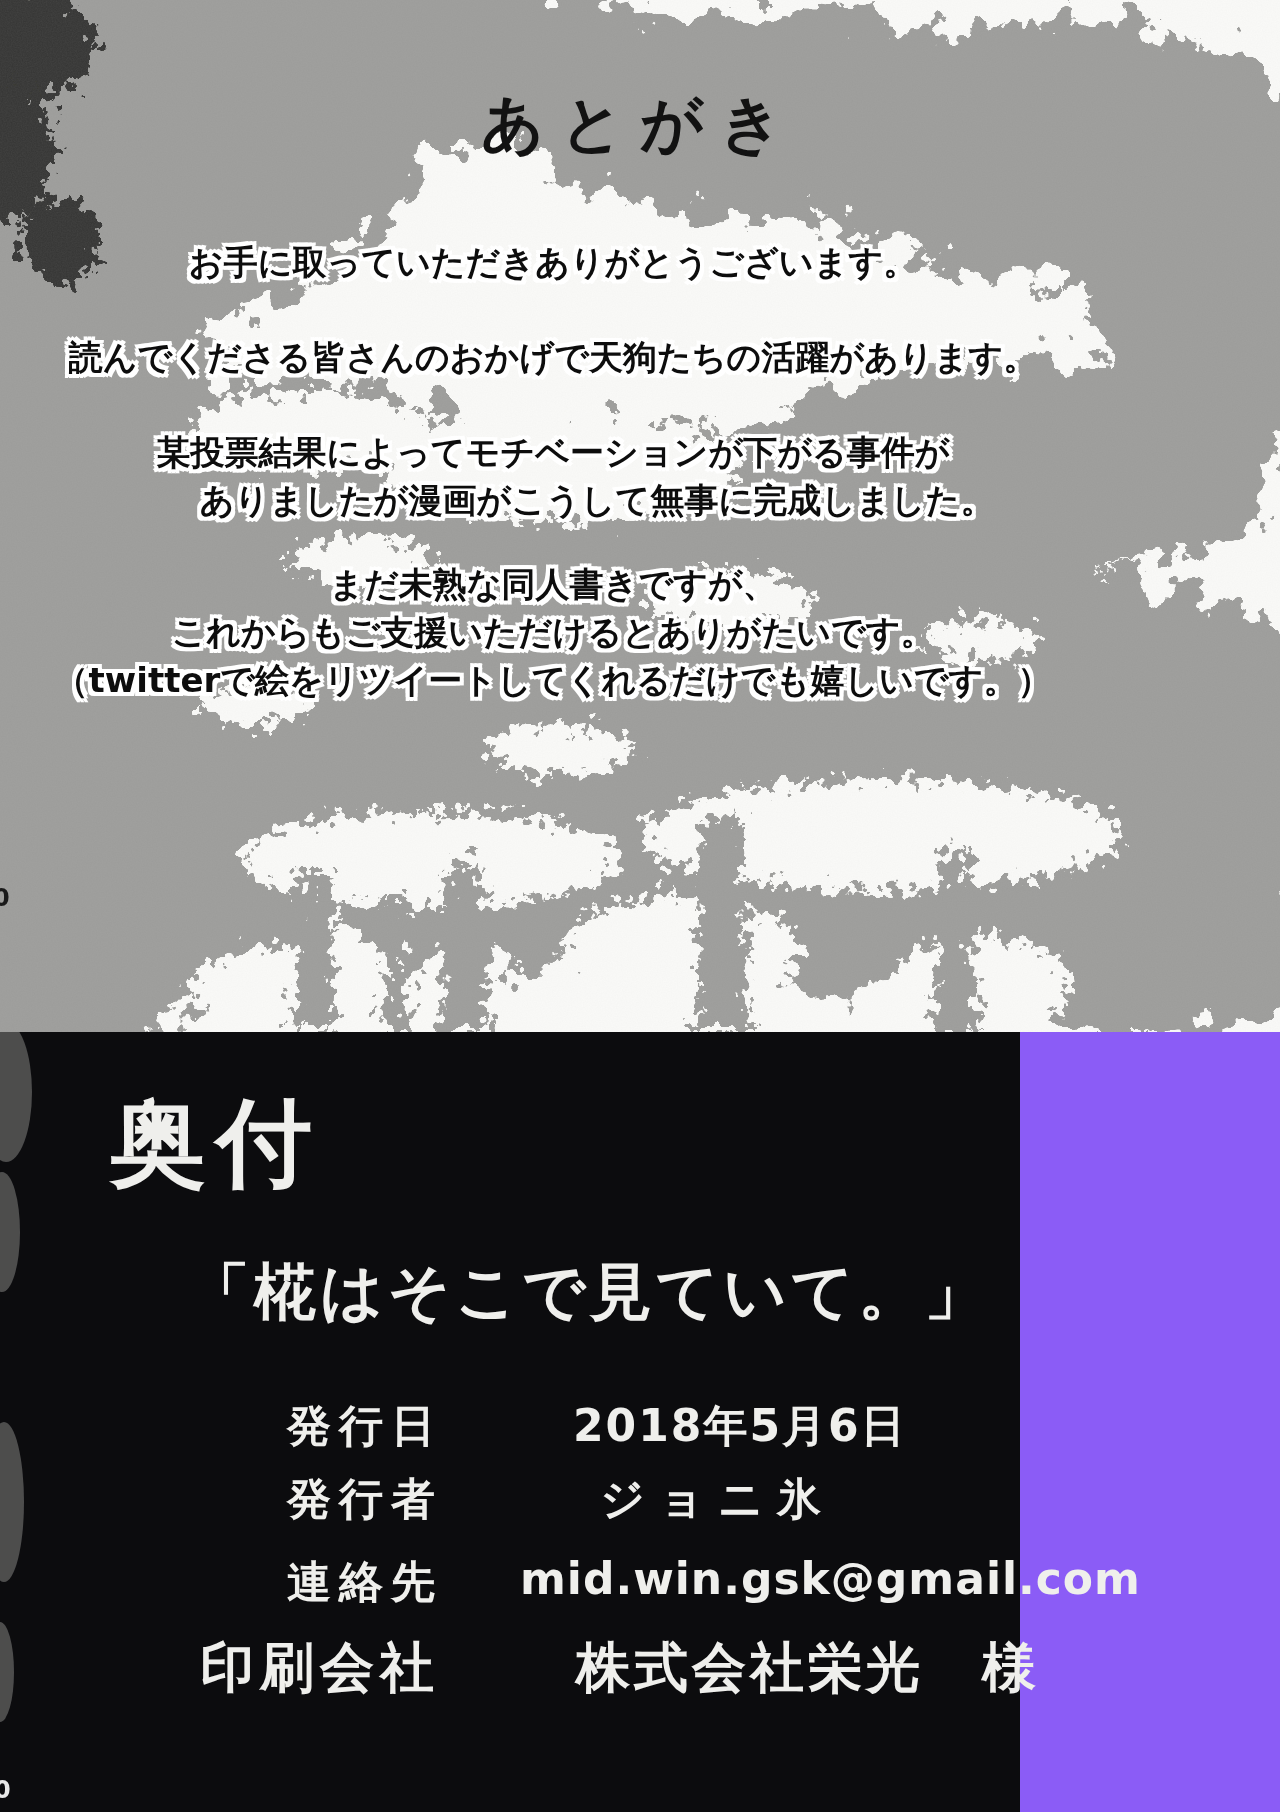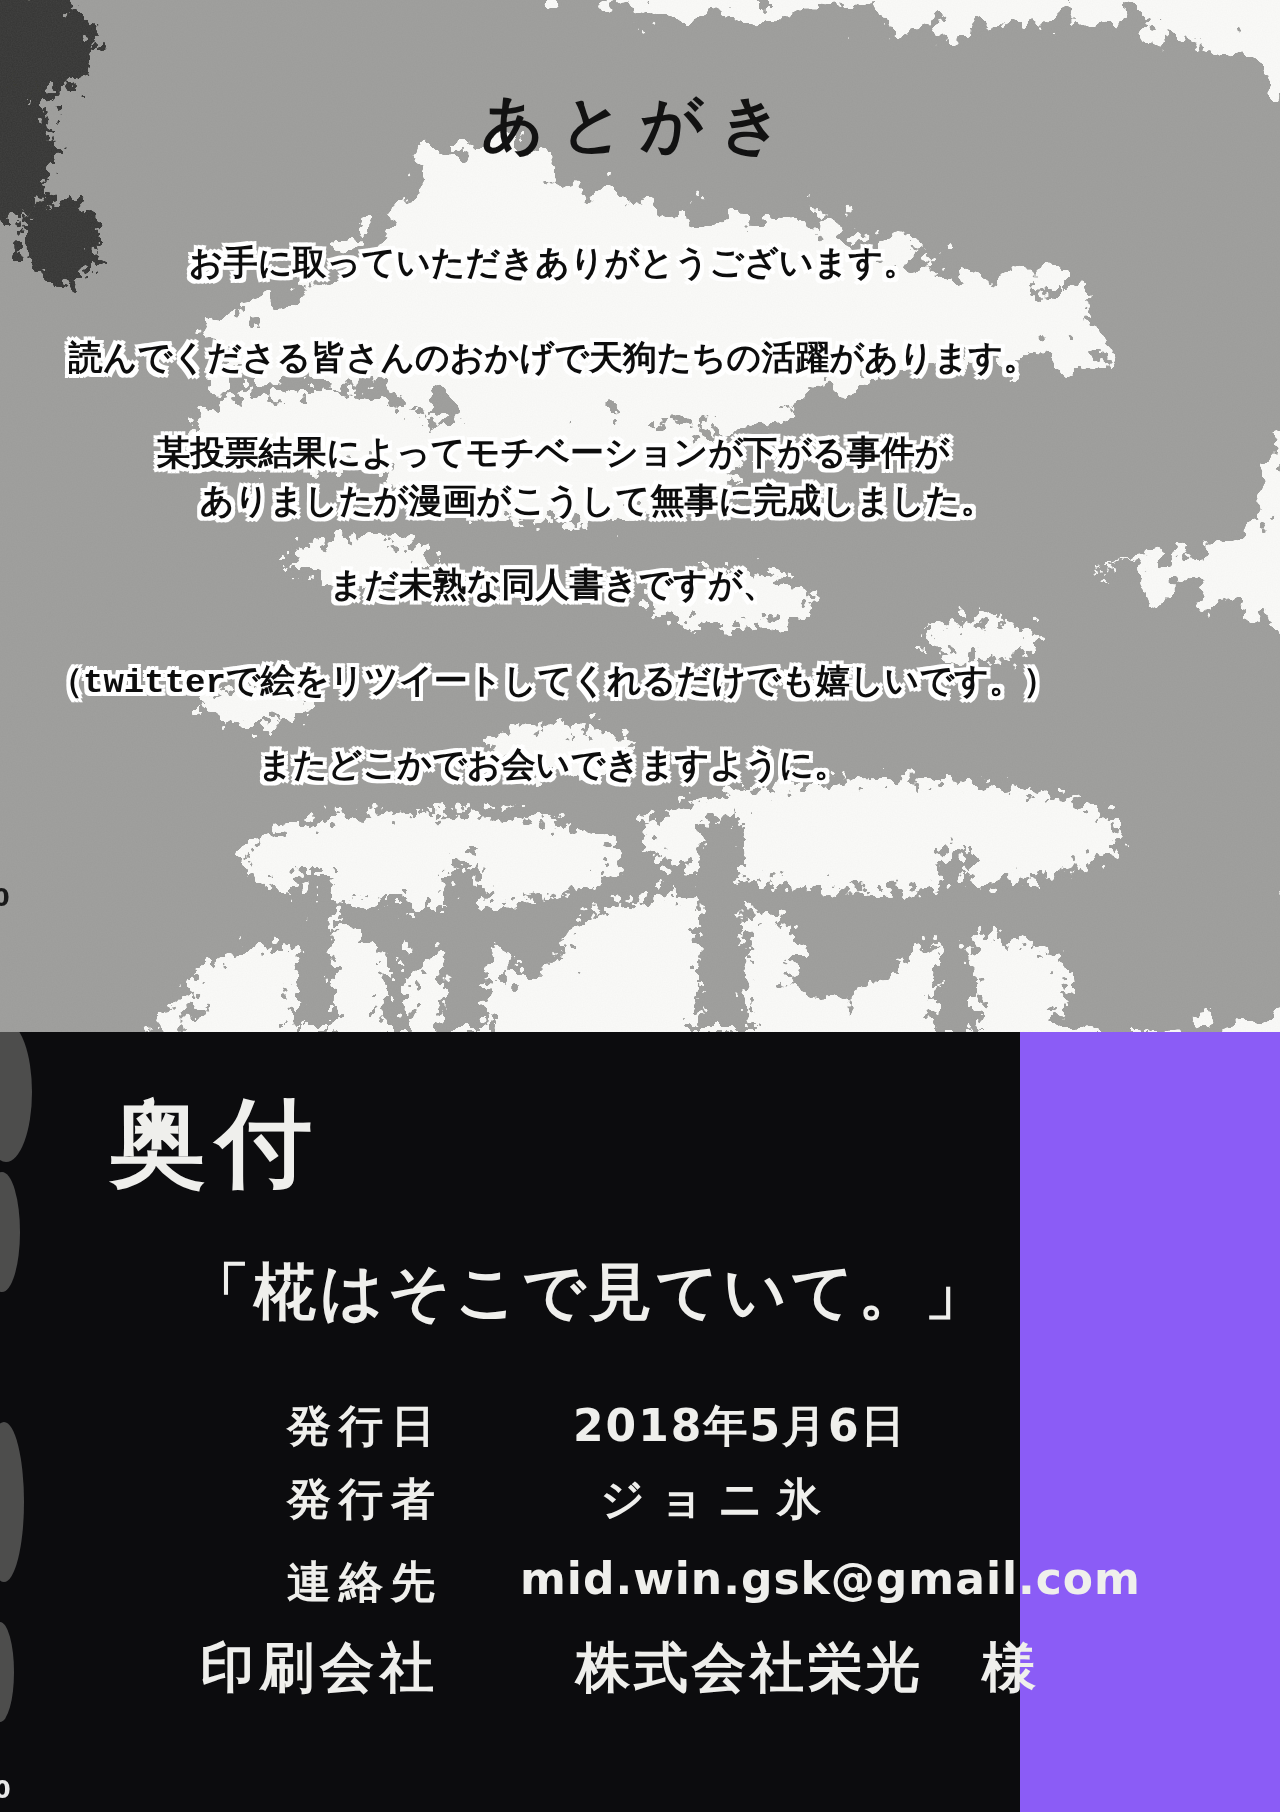--- a/index.html
+++ b/index.html
@@ -28,21 +28,21 @@
       -4px -4px 0 #fff, 4px -4px 0 #fff, -4px 4px 0 #fff, 4px 4px 0 #fff,
       -4px 0 0 #fff, 4px 0 0 #fff, 0 -4px 0 #fff, 0 4px 0 #fff,
       -3px -3px 0 #fff, 3px -3px 0 #fff, -3px 3px 0 #fff, 3px 3px 0 #fff;
   }
   .aw-1{top:240px;}
   .aw-2{top:335px;}
   .aw-3{top:430px;}
   .aw-4{top:478px;padding-left:44px;}
   .aw-5{top:562px;}
   .aw-6{top:610px;}
-  .aw-7{top:658px;font-family:Liberation Mono, monospace;}
+  .aw-7{top:658px;}
   .aw-8{top:742px;}
   
   .colophon{
     position:absolute;left:0;top:1032px;width:1020px;height:780px;
     background:#0c0c0e;color:#efefec;
   }
   .colophon-heading{
     position:absolute;left:110px;top:48px;
     font-size:96px;font-weight:bold;letter-spacing:10px;
   }
@@ -145,22 +145,22 @@
   </svg>
 
   <div class="afterword-title">あとがき</div>
 
   <div class="afterword-block">
     <div class="aw-line aw-1">お手に取っていただきありがとうございます。</div>
     <div class="aw-line aw-2">読んでくださる皆さんのおかげで天狗たちの活躍があります。</div>
     <div class="aw-line aw-3">某投票結果によってモチベーションが下がる事件が</div>
     <div class="aw-line aw-4">ありましたが漫画がこうして無事に完成しました。</div>
     <div class="aw-line aw-5">まだ未熟な同人書きですが、</div>
+    <div class="aw-line aw-6">これからもご支援いただけるとありがたいです。</div>
     <div class="aw-line aw-7">（twitterで絵をリツイートしてくれるだけでも嬉しいです。）</div>
-    <div class="aw-line aw-8">またどこかでお会いできますように。</div>
   </div>
 
   <div class="pagenum-top">0</div>
 
   <div class="colophon">
 
     <svg style="position:absolute;left:0;top:0;width:90px;height:780px;" viewBox="0 0 90 780" aria-hidden="true">
       <g fill="#8d8d8b" opacity="0.5">
         <ellipse cx="6" cy="60" rx="26" ry="70"></ellipse>
         <ellipse cx="2" cy="200" rx="18" ry="60"></ellipse>

